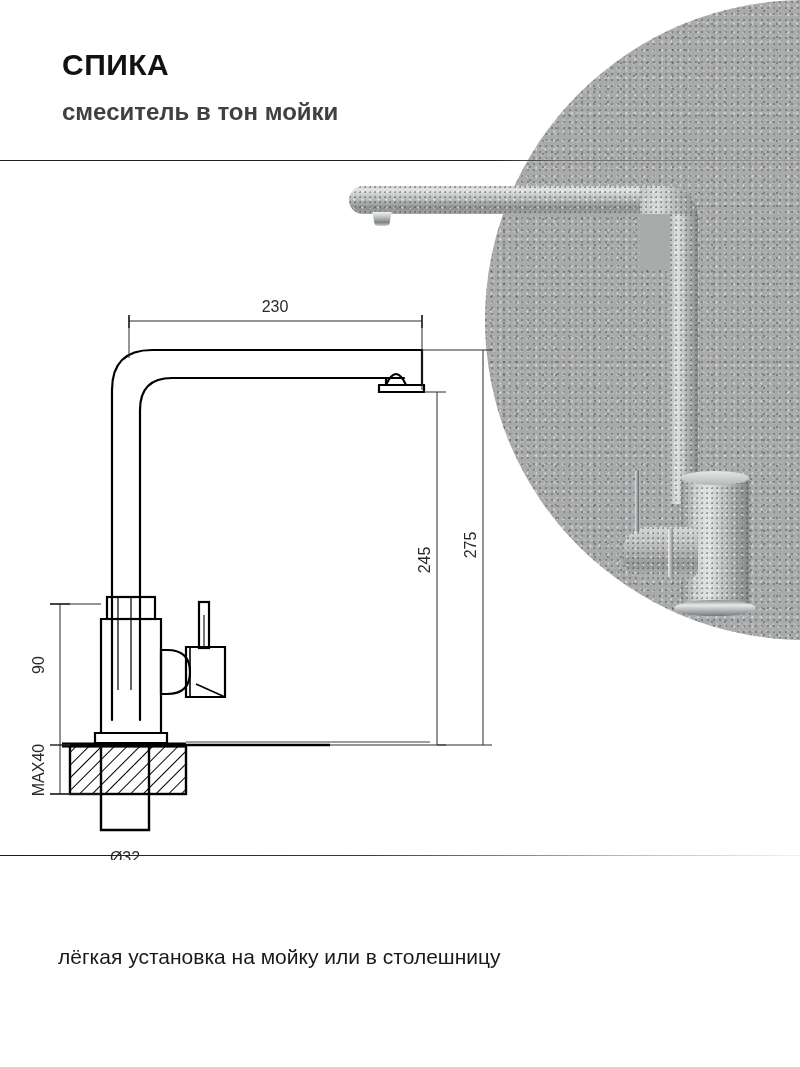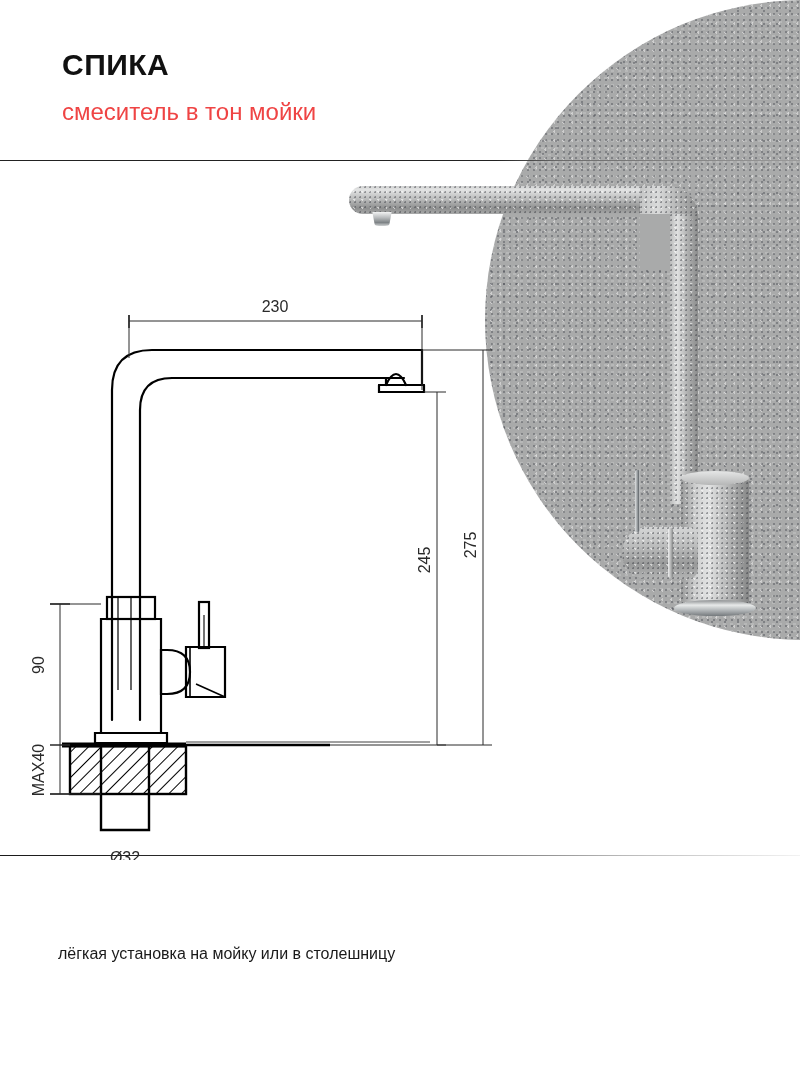--- a/index.html
+++ b/index.html
@@ -12,40 +12,40 @@
   .page { position: relative; width: 800px; height: 1067px; background: #fff; }
 
   
   .brand-title {
     position: absolute; left: 62px; top: 50px;
     font-size: 30px; font-weight: 700; letter-spacing: 0.5px;
     color: #111; line-height: 1;
   }
   .brand-sub {
     position: absolute; left: 62px; top: 98px;
-    font-size: 24px; font-weight: 400; color: #ef4444; line-height: 1.2;
+    font-size: 24px; font-weight: 700; color: #404040; line-height: 1.2;
   }
   .rule-top {
     position: absolute; left: 0; top: 160px; width: 800px; height: 1px;
     background: linear-gradient(to right,#222 0%,#222 62%,#6b6b6b 70%,#9a9a9a 100%);
     z-index: 6;
   }
   .rule-bottom {
     position: absolute; left: 0; top: 855px; width: 800px; height: 1px;
     background: linear-gradient(to right,#1a1a1a 0%,#3a3a3a 45%,#b9b9b9 78%,#f2f2f2 100%);
   }
 
   
   .foot-title {
     position: absolute; left: 58px; top: 905px;
     font-size: 25px; font-weight: 700; color: #111; line-height: 1.1;
   }
   .foot-sub {
     position: absolute; left: 58px; top: 944px;
-    font-size: 16px; font-weight: 400; color: #1a1a1a; line-height: 1.2;
+    font-size: 21px; font-weight: 400; color: #1a1a1a; line-height: 1.2;
   }
 
   
   .photo-layer {
     position: absolute; left: 0; top: 0; width: 800px; height: 1067px;
     overflow: hidden; z-index: 3; pointer-events: none;
   }
   .gray-circle {
     position: absolute; left: 485px; top: 0px;
     width: 640px; height: 640px; border-radius: 50%;

